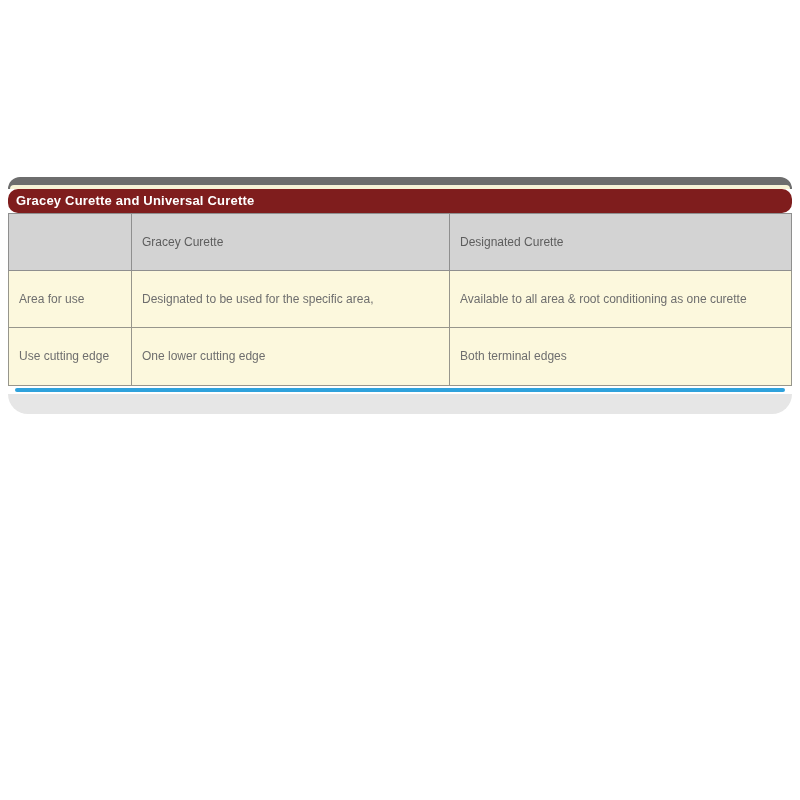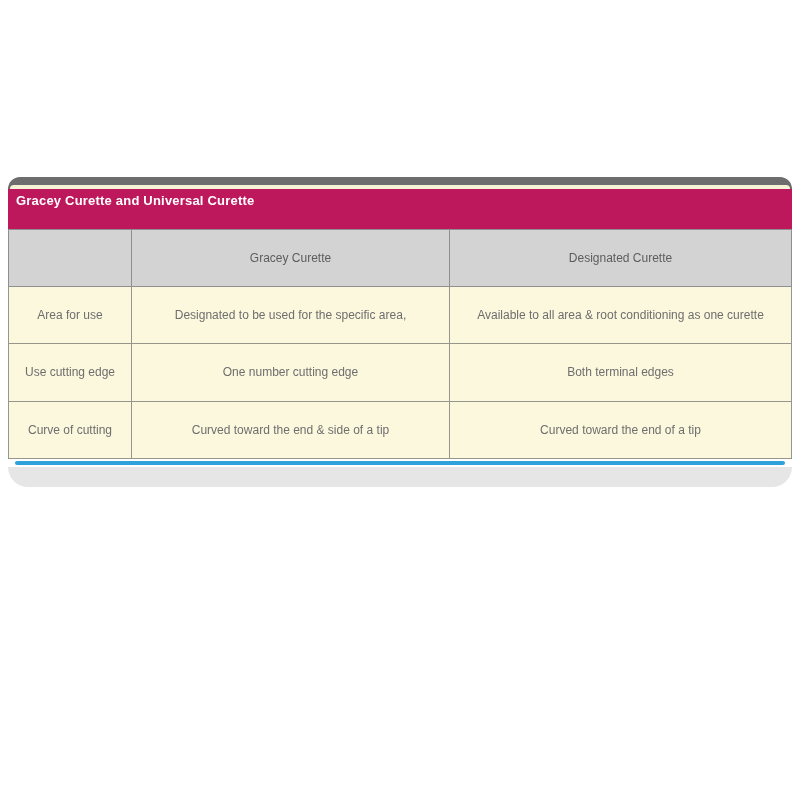--- a/index.html
+++ b/index.html
@@ -33,44 +33,45 @@
   .top-cap-inner {
     position: absolute;
     left: 2px;
     right: 2px;
     bottom: 0;
     height: 4px;
     background: #f7f3d7;
     border-radius: 10px 10px 0 0;
   }
   .title-bar {
-    height: 40px;
+    height: 24px;
     line-height: 24px;
-    background: #be185d;
+    background: #7f1d1d;
     color: #ffffff;
     font-size: 13px;
     font-weight: bold;
     padding-left: 8px;
     letter-spacing: 0.2px;
+    border-radius: 10px;
   }
   table.compare {
     width: 100%;
     border-collapse: collapse;
     table-layout: fixed;
     background: #fcf8dd;
     font-size: 12px;
     color: #6e6e6e;
     border: 1px solid #b5b4a6;
   }
   table.compare col.c1 { width: 123px; }
   table.compare col.c2 { width: 318px; }
   table.compare th, table.compare td {
     border: 1px solid #97968c;
     height: 55px;
-    text-align: center;
+    text-align: left;
     vertical-align: middle;
     padding: 20px 10px;
     font-weight: normal;
     box-sizing: border-box;
     line-height: 1.35;
   }
   table.compare thead th {
     background: #d3d3d3;
     color: #5d5d5d;
     border-color: #8f8f8f;
@@ -114,27 +115,22 @@
         </tr>
       </thead>
       <tbody>
         <tr>
           <td>Area for use</td>
           <td>Designated to be used for the specific area,</td>
           <td>Available to all area &amp; root conditioning as one curette</td>
         </tr>
         <tr>
           <td>Use cutting edge</td>
-          <td>One number cutting edge</td>
+          <td>One lower cutting edge</td>
           <td>Both terminal edges</td>
-        </tr>
-        <tr>
-          <td>Curve of cutting</td>
-          <td>Curved toward the end &amp; side of a tip</td>
-          <td>Curved toward the end of a tip</td>
         </tr>
       </tbody>
     </table>
 
     <div class="blue-line"></div>
     <div class="shadow-band"></div>
 
   </div>
 </div>
 

